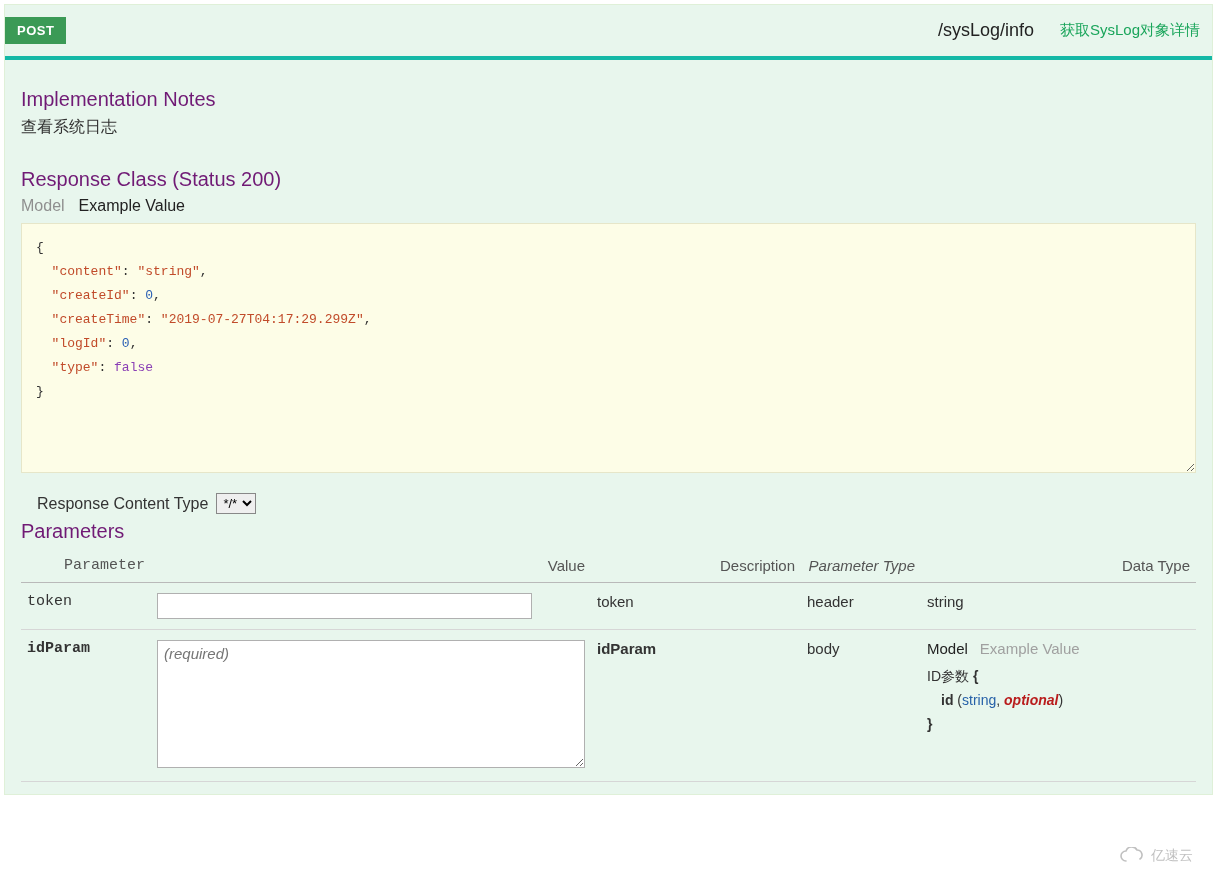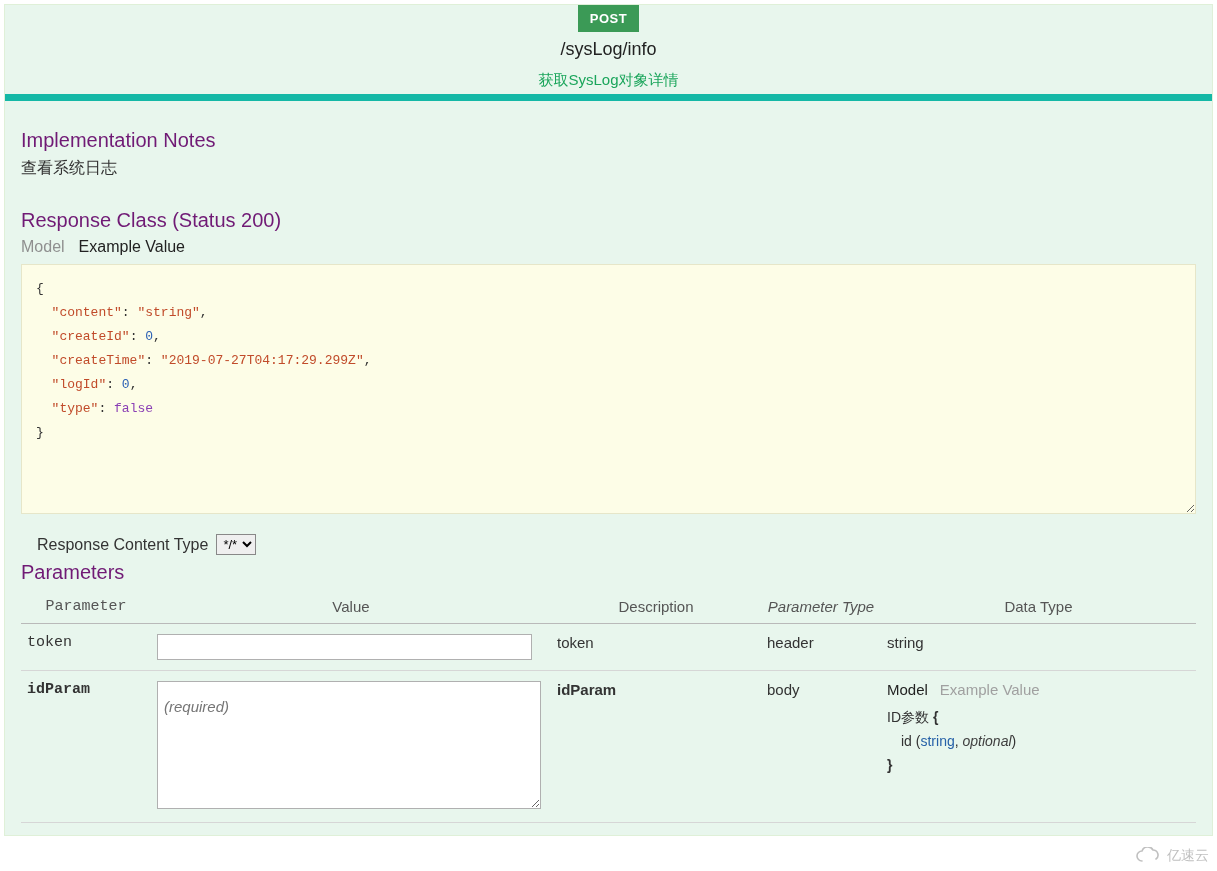--- a/index.html
+++ b/index.html
@@ -12,37 +12,37 @@
   }
   .op {
     border: 1px solid #dff0d8;
     background: #e8f6ed;
     margin: 4px;
     width: 1209px;
   }
   .op-header {
     display: flex;
     align-items: center;
-    border-bottom: 7px solid #14b8a6;
+    border-bottom: 4px solid #14b8a6;
     background: #e8f6ed;
-    flex-direction: column;
   }
   .method {
     background: #3b9a56;
     color: #fff;
     font-weight: 600;
     padding: 6px 12px;
     font-size: 13px;
     letter-spacing: 0.5px;
   }
   .path {
     font-size: 18px;
     color: #222;
-    padding: 7px 14px;
+    padding: 15px 14px;
     flex: 1;
+    text-align: right;
   }
   .summary {
     color: #1aa55b;
     padding: 4px 12px;
     font-size: 15px;
     cursor: pointer;
   }
   .op-body {
     padding: 18px 16px 12px 16px;
   }
@@ -84,21 +84,21 @@
     font-size: 13px;
     padding: 1px 2px;
     border: 1px solid #888;
   }
   table.params {
     width: 100%;
     border-collapse: collapse;
     margin-top: 6px;
   }
   table.params th {
-    text-align: center;
+    text-align: right;
     font-weight: 400;
     color: #555;
     font-size: 15px;
     padding: 8px 6px;
     border-bottom: 1px solid #b9b9b9;
     vertical-align: top;
   }
   table.params td {
     padding: 10px 6px;
     border-bottom: 1px solid #d6d6d6;
@@ -114,43 +114,43 @@
   td.pname.req { font-weight: 700; }
   td.pdesc.req { font-weight: 700; }
   input.pval {
     width: 375px;
     padding: 4px 6px;
     border: 1px solid #b0b0b0;
     font-size: 14px;
     background: #fff;
   }
   textarea.pval {
-    width: 384px;
+    width: 428px;
     height: 128px;
-    padding: 16px 6px;
+    padding: 4px 6px;
     border: 1px solid #b0b0b0;
     font-family: "Segoe UI", sans-serif;
     font-style: italic;
     font-size: 15px;
     color: #888;
     background: #fff;
     resize: both;
   }
   .dtype-tabs { display: flex; gap: 12px; font-size: 15px; margin-bottom: 8px; }
   .dtype-tab-active { color: #222; }
   .dtype-tab-inactive { color: #a0a0a0; cursor: pointer; }
   .model-block { font-size: 14px; line-height: 1.7; }
   .model-block .mname { font-weight: 400; }
   .model-block .field-indent { padding-left: 14px; }
-  .field-id { font-weight: 400; text-align: right; }
+  .field-id { font-weight: 700; text-align: right; }
   .ftype { color: #2661a8; }
-  .fopt  { font-style: italic; color: #404040; }
+  .fopt  { font-style: italic; color: #b91c1c; font-weight: bold; }
   .watermark {
     position: fixed;
-    right: 8px;
+    right: 24px;
     bottom: 6px;
     color: #c0c0c0;
     font-size: 14px;
     display: flex;
     align-items: center;
     gap: 4px;
     pointer-events: none;
   }
   .watermark svg { display:block; }
 </style>

